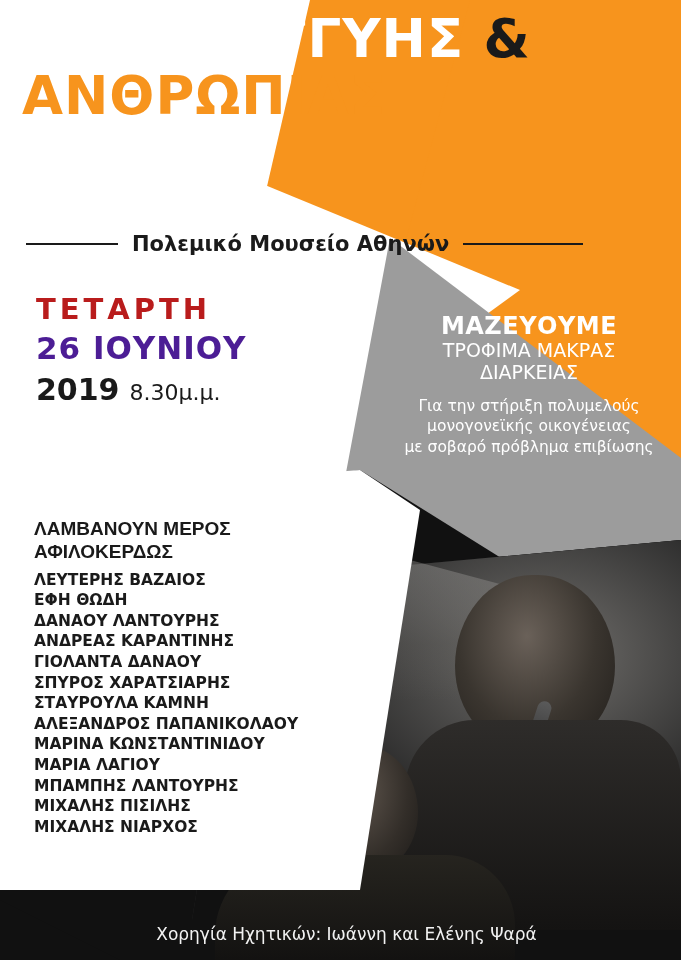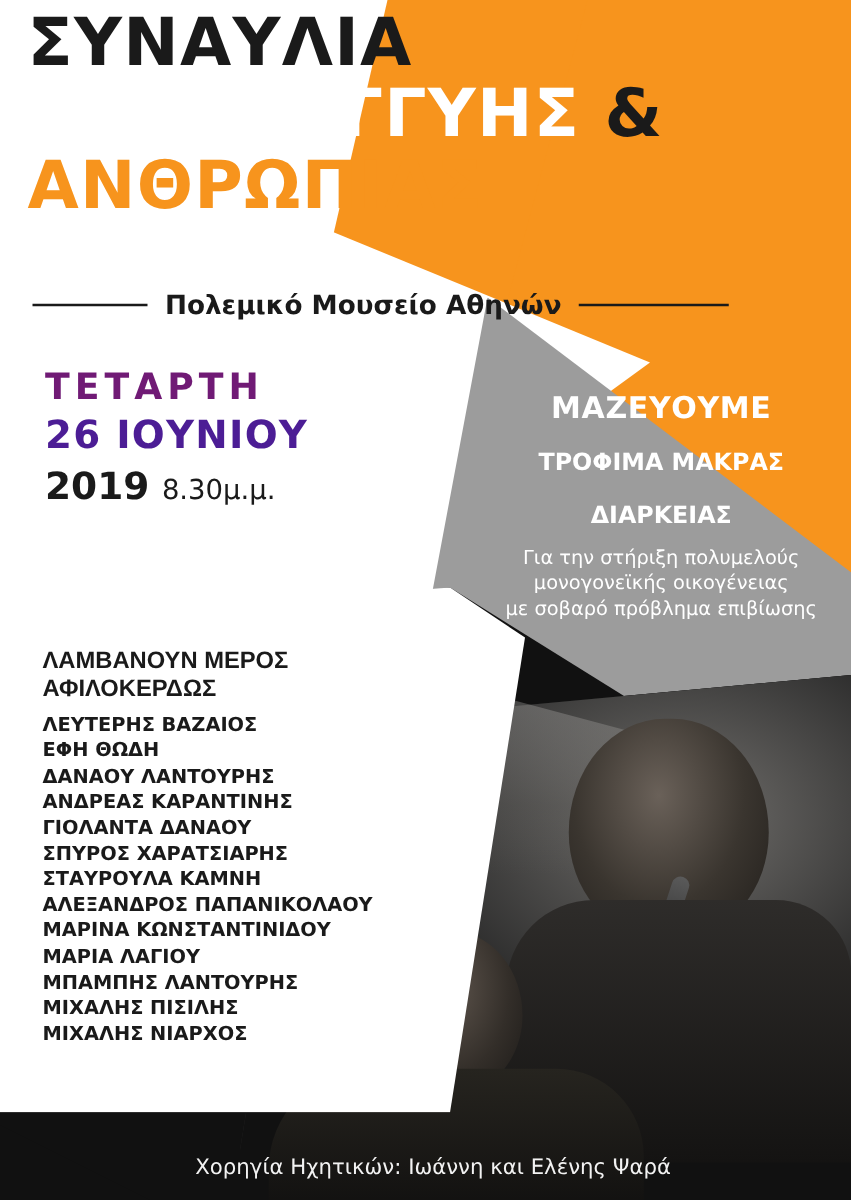--- a/index.html
+++ b/index.html
@@ -156,21 +156,21 @@
     font-family: "DejaVu Sans", sans-serif;
     font-weight: bold; font-size: 21px; color: #1a1a1a;
     white-space: nowrap;
   }
 
   .date-block {
     position: absolute; top: 292px; left: 36px; z-index: 7;
   }
   .d-weekday {
     font-family: "DejaVu Sans", sans-serif;
-    font-weight: bold; font-size: 29px; letter-spacing: 4px; color: #701a75;
+    font-weight: bold; font-size: 29px; letter-spacing: 4px; color: #b91c1c;
   }
   .d-day {
     font-family: "DejaVu Sans", sans-serif;
     font-weight: bold; font-size: 31px; color: #4c1d95; margin-top: 4px;
     letter-spacing: 1px;
   }
   .d-yeartime {
     margin-top: 6px; display: flex; align-items: baseline; gap: 10px;
   }
   .d-year {
@@ -185,21 +185,21 @@
   .collect-block {
     position: absolute; top: 312px; left: 390px; width: 278px;
     z-index: 7; text-align: center; color: #ffffff;
   }
   .c-head {
     font-family: "DejaVu Sans", sans-serif;
     font-weight: bold; font-size: 24px; letter-spacing: .5px;
   }
   .c-sub {
     font-family: "DejaVu Sans", sans-serif;
-    font-weight: bold; font-size: 19px; margin-top: 20px; line-height: 1.15;
+    font-weight: normal; font-size: 19px; margin-top: 0; line-height: 1.15;
   }
   .c-note {
     font-family: "DejaVu Sans", sans-serif;
     font-size: 15.5px; margin-top: 12px; line-height: 1.32;
   }
 
   .lineup {
     position: absolute; top: 518px; left: 34px; z-index: 8;
   }
   .lu-head {
@@ -238,21 +238,20 @@
   <div class="head-a"></div>
   <div class="mic"></div>
   <div class="body-a"></div>
   <div class="head-b"></div>
   <div class="body-b"></div>
 
   <div class="shape shape-white-left"></div>
   <div class="shape shape-black-tri-left"></div>
 
   <div class="title-block">
-    <div class="t-line t1">ΣΥΝΑΥΛΙΑ</div>
     <div class="t-line t2"><span>ΑΛΛΗΛΕΓΓΥΗΣ</span> <span class="amp">&amp;</span></div>
     <div class="t-line t3">ΑΝΘΡΩΠΙΑΣ</div>
   </div>
 
   <div class="venue-row">
     <div class="venue-rule"></div>
     <div class="venue-text">Πολεμικό Μουσείο Αθηνών</div>
     <div class="venue-rule right"></div>
   </div>
 

